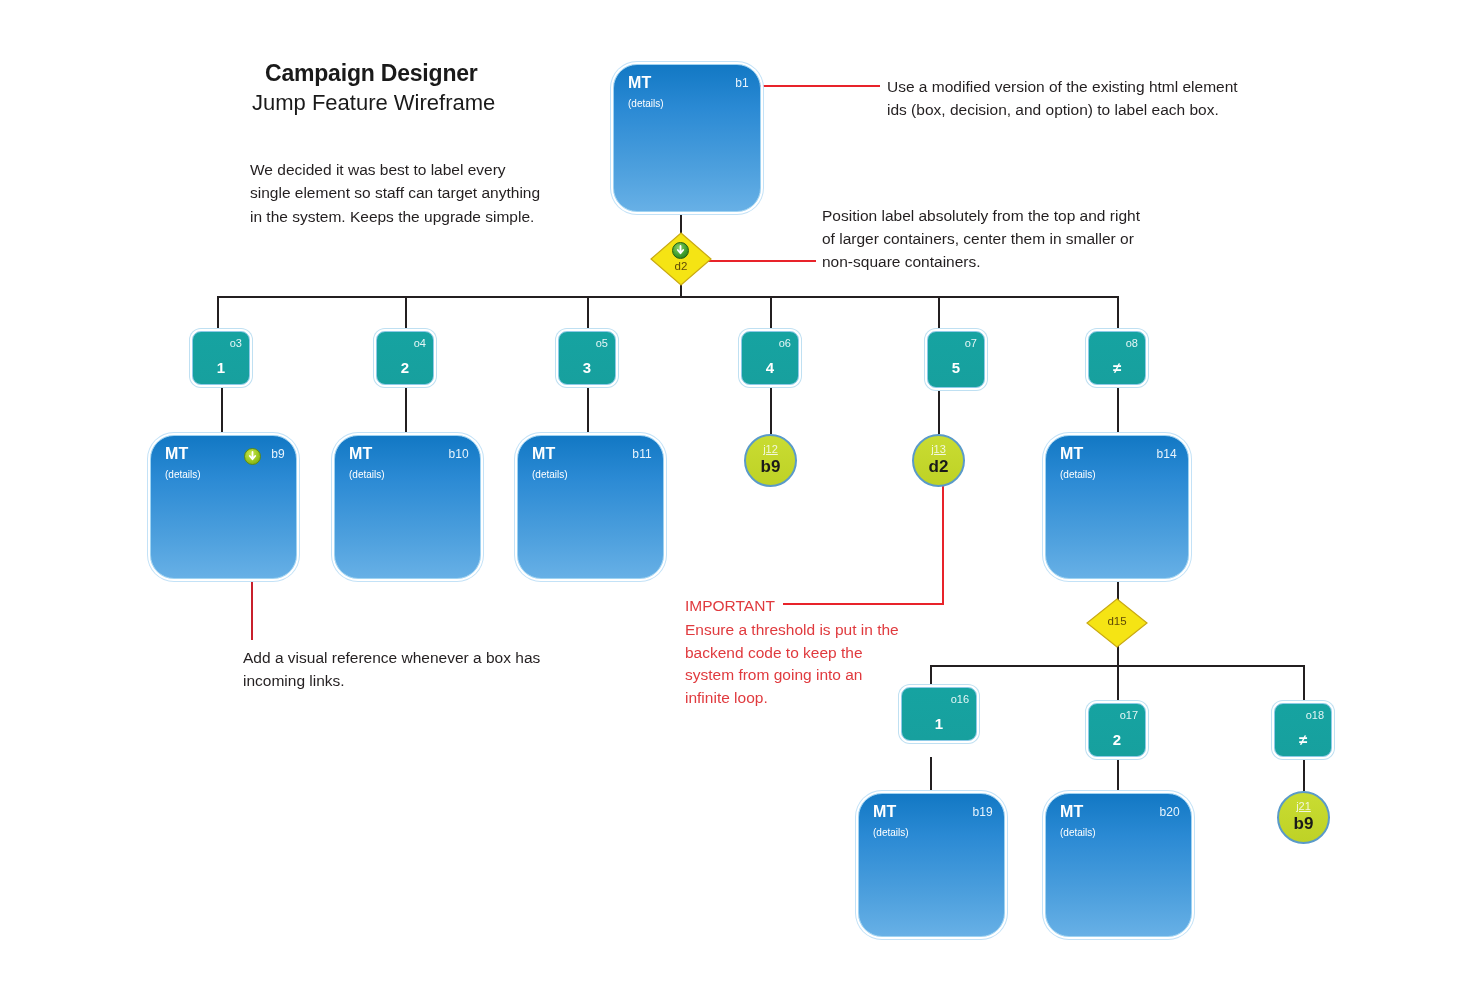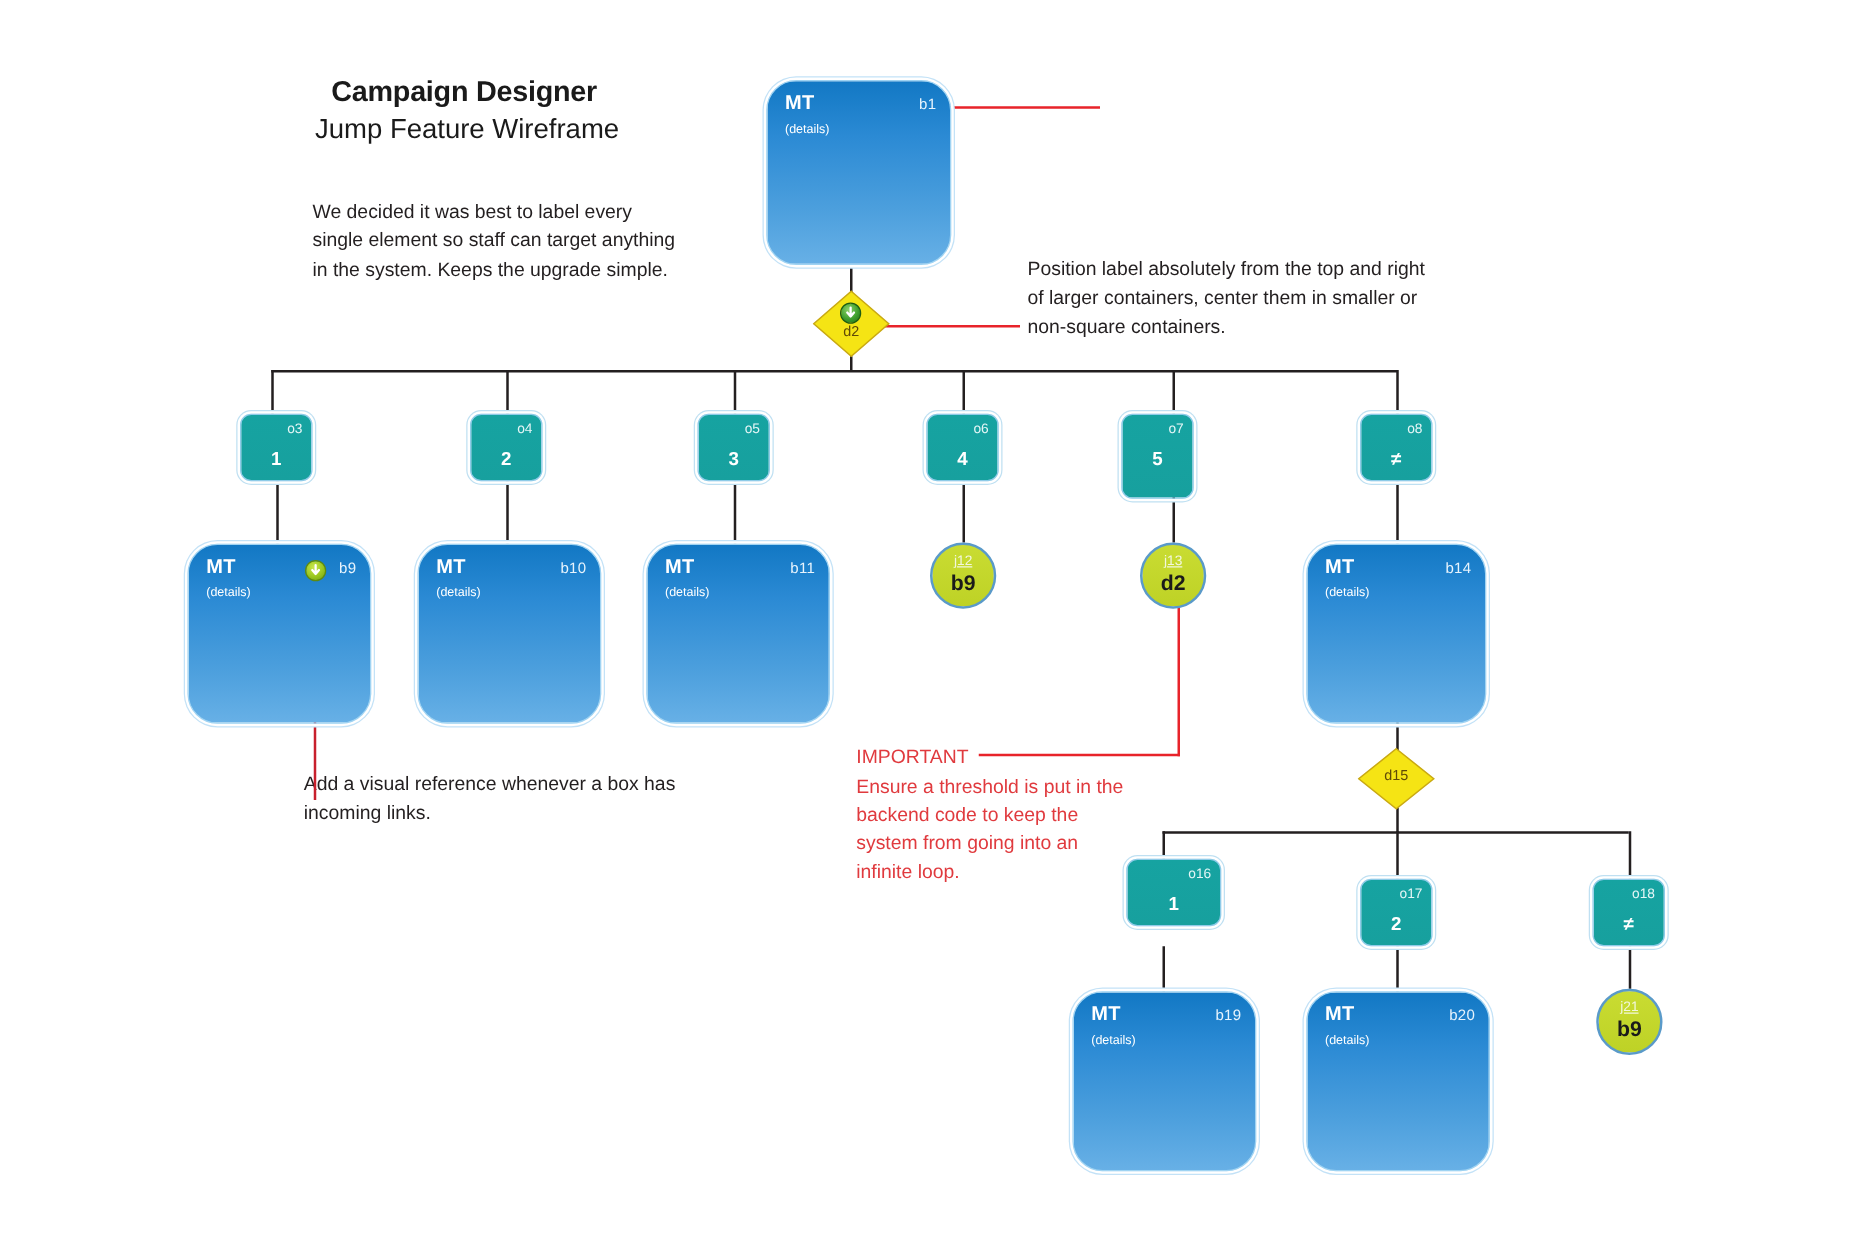--- a/index.html
+++ b/index.html
@@ -193,22 +193,23 @@
 </style>
 </head>
 <body>
 
 <div id="canvas">
 
   <div class="abs title-main" style="left:265px; top:60px;">Campaign Designer</div>
   <div class="abs title-sub" style="left:252px; top:90px;">Jump Feature Wireframe</div>
   <div class="abs intro-note" style="left:250px; top:146px;">We decided it was best to label every single element so staff can target anything in the system. Keeps the upgrade simple.</div>
 
+  <div class="abs annot" style="left:887px; top:76px; width:370px;">Use a modified version of the existing html element ids (box, decision, and option) to label each box.</div>
   <div class="abs annot" style="left:822px; top:205px; width:335px;">Position label absolutely from the top and right of larger containers, center them in smaller or non-square containers.</div>
-  <div class="abs annot" style="left:243px; top:617px; width:340px;">Add a visual reference whenever a box has incoming links.</div>
+  <div class="abs annot" style="left:243px; top:647px; width:340px;">Add a visual reference whenever a box has incoming links.</div>
 
   <div class="abs" style="left:685px; top:595px; width:215px;">
     <div class="annot-red" style="font-size:15.5px;">IMPORTANT</div>
     <div class="annot-red" style="margin-top:2px;">Ensure a threshold is put in the backend code to keep the system from going into an infinite loop.</div>
   </div>
 
   <div class="abs rl-h" style="left:752px; top:85px; width:128px;"></div>
 
   <div class="abs rl-h" style="left:690px; top:260px; width:126px;"></div>
 
@@ -275,21 +276,21 @@
     <span class="opt-val">2</span>
   </div>
   <div class="abs optbox" style="left:558px; top:331px; width:58px; height:54px;padding-left:32px;">
     <span class="opt-id">o5</span>
     <span class="opt-val">3</span>
   </div>
   <div class="abs optbox" style="left:741px; top:331px; width:58px; height:54px;">
     <span class="opt-id">o6</span>
     <span class="opt-val">4</span>
   </div>
-  <div class="abs optbox" style="left:897px; top:331px; width:58px; height:68px;">
+  <div class="abs optbox" style="left:927px; top:331px; width:58px; height:57px;">
     <span class="opt-id">o7</span>
     <span class="opt-val">5</span>
   </div>
   <div class="abs optbox" style="left:1088px; top:331px; width:58px; height:54px;">
     <span class="opt-id">o8</span>
     <span class="opt-val">≠</span>
   </div>
 
   <div class="abs mtbox" style="left:150px; top:435px; width:147px; height:144px;">
     <span class="mt-label">MT</span>

